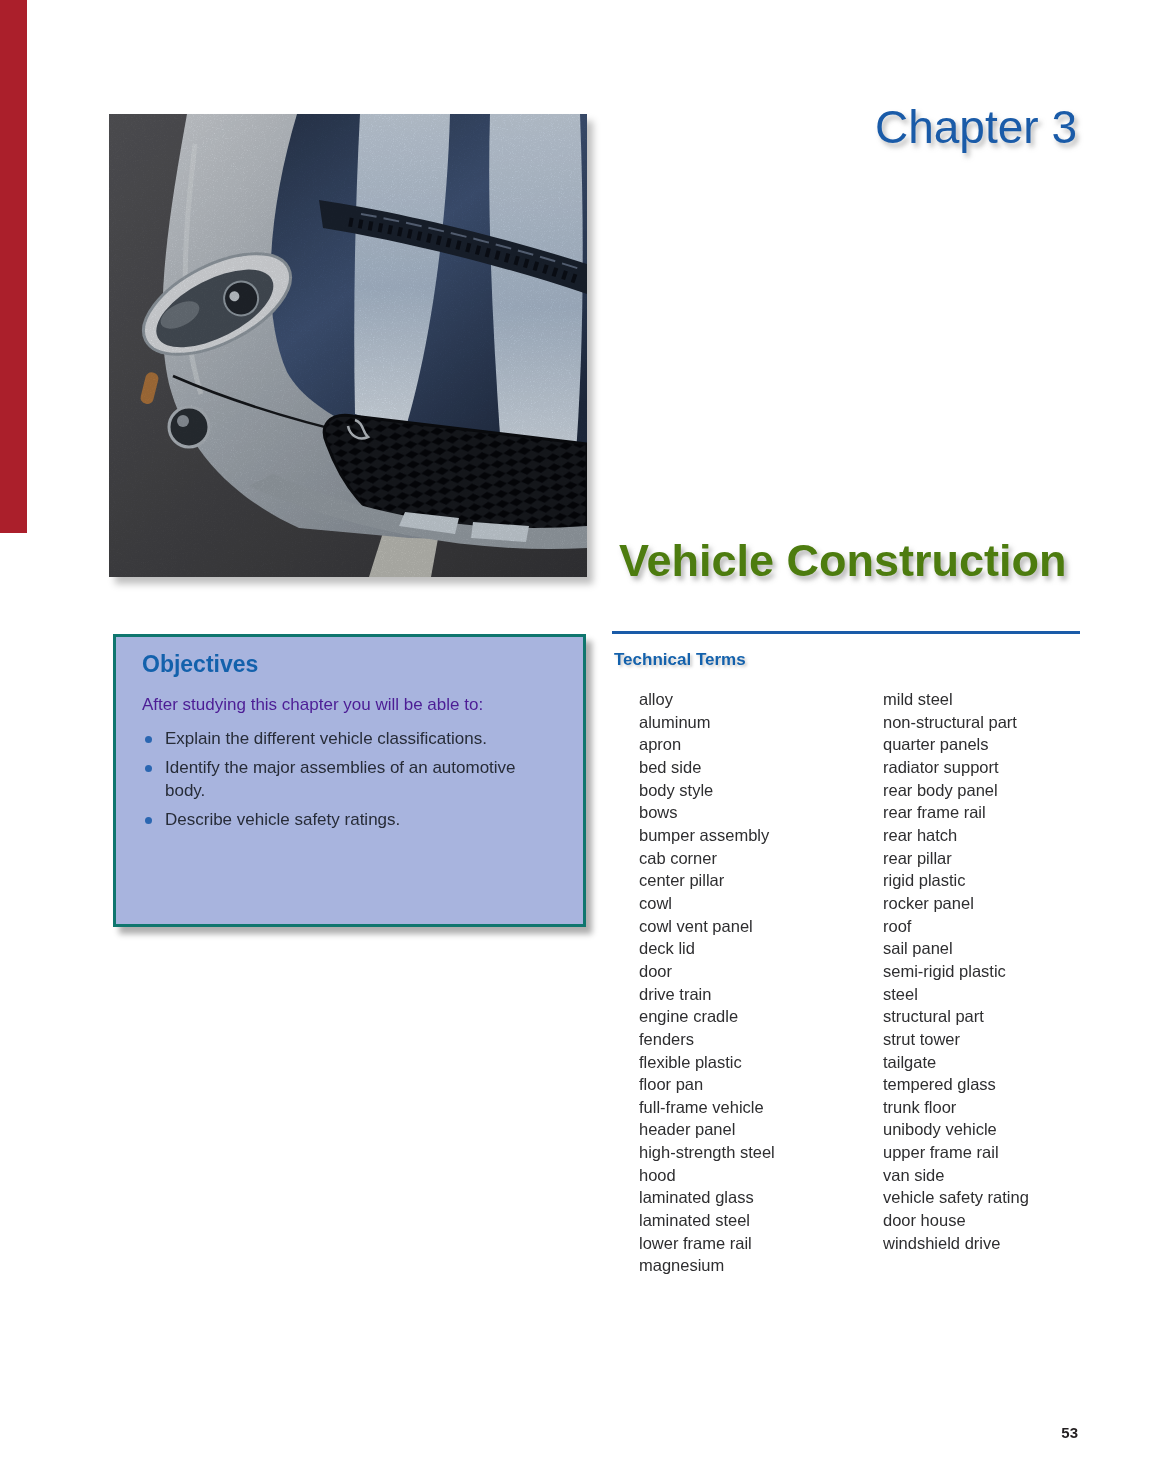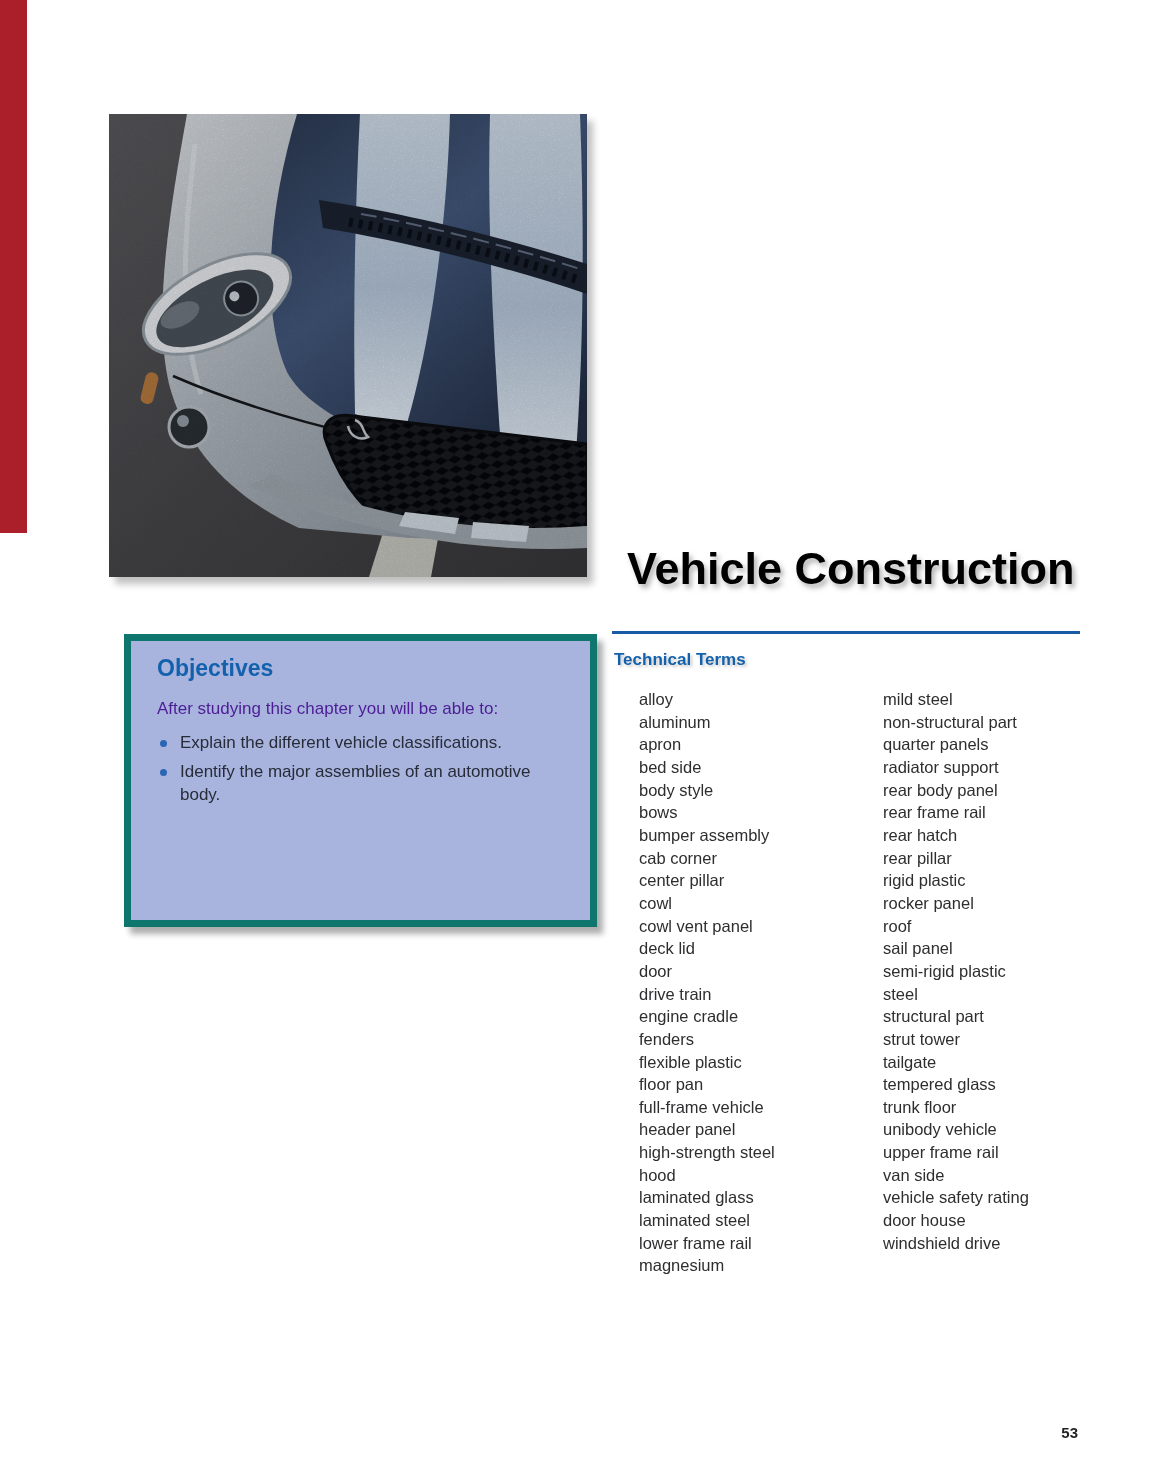--- a/index.html
+++ b/index.html
@@ -22,34 +22,34 @@
     background:#45454a;
   }
   .photo svg{display:block;}
   .chapter-label{
     position:absolute;top:100px;right:79px;
     font-size:46px;line-height:1.2;font-weight:400;
     color:#1A5BA8;
     text-shadow:3px 4px 5px rgba(125,125,125,0.55);
   }
   .chapter-title{
-    position:absolute;left:615px;top:530px;margin:12px;
+    position:absolute;left:615px;top:530px;margin:4px;
     font-size:45px;line-height:1.2;font-weight:700;
-    color:#000000;
+    color:#4d7c0f;
     text-shadow:3px 4px 5px rgba(110,110,110,0.5);
   }
   .blue-rule{
     position:absolute;left:612px;top:631px;
     width:468px;height:3px;background:#1A5BA8;
   }
   .objectives{
-    position:absolute;left:124px;top:634px;
+    position:absolute;left:113px;top:634px;
     width:473px;height:293px;box-sizing:border-box;
     background:#A8B4DE;
-    border:7px solid #0f766e;
+    border:3px solid #0f766e;
     box-shadow:6px 7px 6px rgba(0,0,0,0.32);
     padding:14px 24px 0 26px;
   }
   .objectives h2{
     margin:0 0 16px 0;
     font-size:23px;font-weight:700;color:#1361AC;
   }
   .objectives .intro{
     margin:0 0 11px 0;
     font-size:17px;line-height:22.5px;color:#4c1d95;
@@ -169,36 +169,41 @@
       <polygon points="364,408 420,412 417,428 362,424" fill="#d2dbe3"></polygon>
 
       <circle cx="80" cy="313" r="20" fill="#2b3036"></circle>
       <circle cx="80" cy="313" r="20" fill="none" stroke="#b8bfc6" stroke-width="3"></circle>
       <circle cx="74" cy="307" r="6" fill="#959ca4"></circle>
 
       <rect width="478" height="463" filter="url(#grain)" opacity="0.16"></rect>
     </svg>
   </div>
 
+  <div class="chapter-label">Chapter 3</div>
 
   <h1 class="chapter-title">Vehicle Construction</h1>
 
   <div class="blue-rule"></div>
 
   <section class="objectives">
     <h2>Objectives</h2>
     <p class="intro">After studying this chapter you will be able to:</p>
     <ul class="obj-list">
       <li>
         <span class="dot"></span>
         <span>Explain the different vehicle classifications.</span>
       </li>
       <li>
         <span class="dot"></span>
         <span>Identify the major assemblies of an automotive body.</span>
+      </li>
+      <li>
+        <span class="dot"></span>
+        <span>Describe vehicle safety ratings.</span>
       </li>
     </ul>
   </section>
 
   <section class="terms">
     <h2>Technical Terms</h2>
     <div class="term-cols">
       <ul class="term-col left">
           <li>alloy</li>
           <li>aluminum</li>

